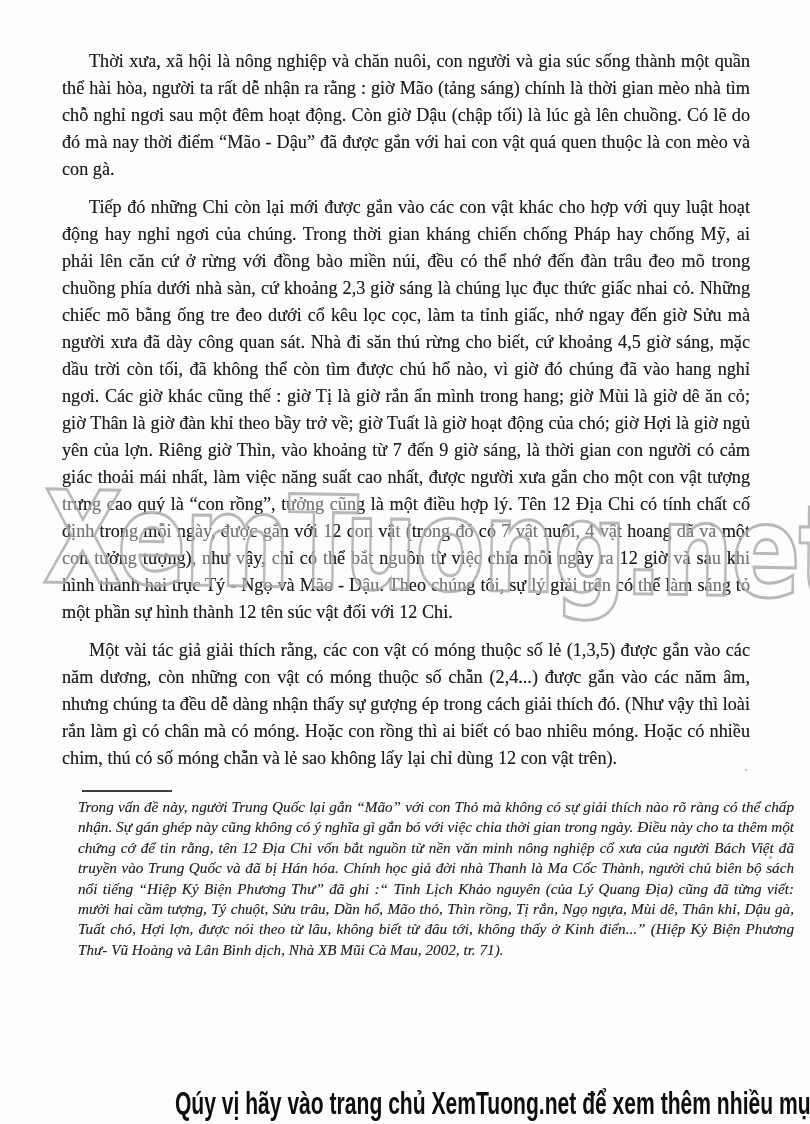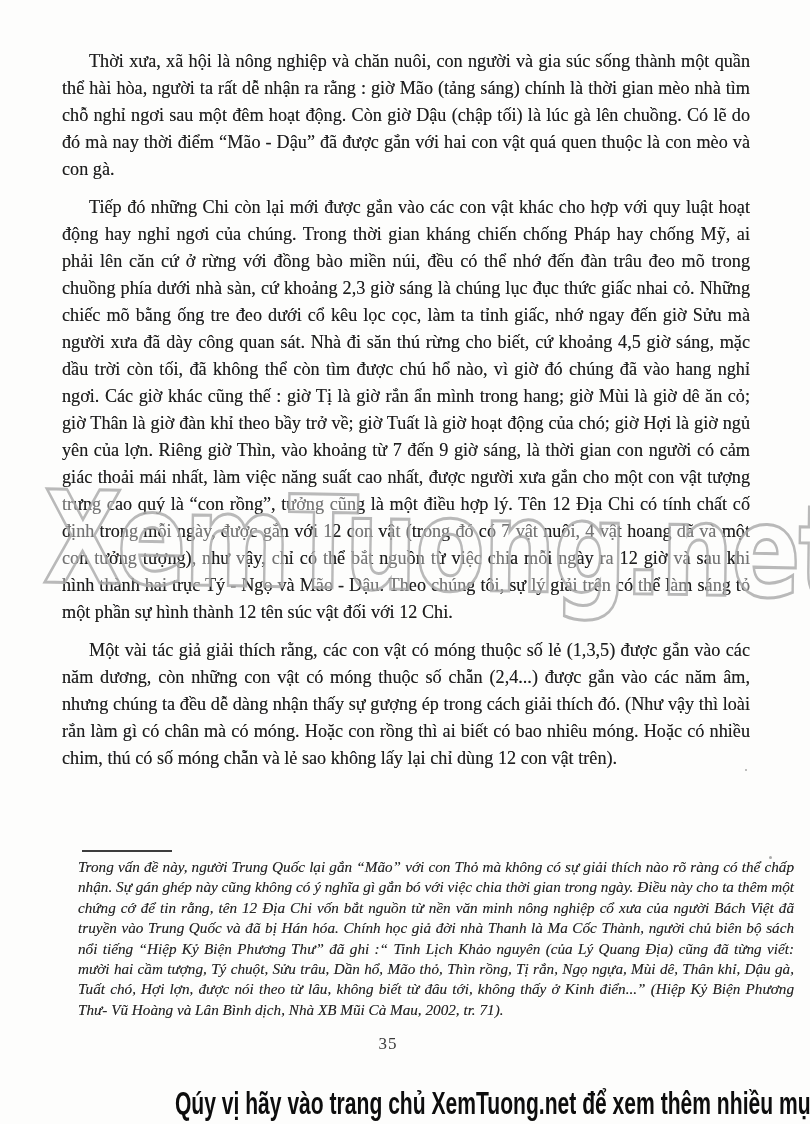--- a/index.html
+++ b/index.html
@@ -31,21 +31,21 @@
   }
   .body-text p {
     margin: 0 8px 11px 0;
     text-indent: 27px;
   }
 
   
   .footnote-block {
     position: absolute;
     left: 78px;
-    top: 850px;
+    top: 790px;
     width: 716px;
   }
   .footnote-rule {
     width: 90px;
     height: 0;
     border-top: 2px solid #3d3d3d;
     margin: 0 0 5px 4px;
   }
   .footnote-text {
     font-style: italic;
@@ -127,21 +127,20 @@
     <p>Thời xưa, xã hội là nông nghiệp và chăn nuôi, con người và gia súc sống thành một quần thể hài hòa, người ta rất dễ nhận ra rằng : giờ Mão (tảng sáng) chính là thời gian mèo nhà tìm chỗ nghỉ ngơi sau một đêm hoạt động. Còn giờ Dậu (chập tối) là lúc gà lên chuồng. Có lẽ do đó mà nay thời điểm “Mão - Dậu” đã được gắn với hai con vật quá quen thuộc là con mèo và con gà.</p>
     <p>Tiếp đó những Chi còn lại mới được gắn vào các con vật khác cho hợp với quy luật hoạt động hay nghỉ ngơi của chúng. Trong thời gian kháng chiến chống Pháp hay chống Mỹ, ai phải lên căn cứ ở rừng với đồng bào miền núi, đều có thể nhớ đến đàn trâu đeo mõ trong chuồng phía dưới nhà sàn, cứ khoảng 2,3 giờ sáng là chúng lục đục thức giấc nhai cỏ. Những chiếc mõ bằng ống tre đeo dưới cổ kêu lọc cọc, làm ta tỉnh giấc, nhớ ngay đến giờ Sửu mà người xưa đã dày công quan sát. Nhà đi săn thú rừng cho biết, cứ khoảng 4,5 giờ sáng, mặc dầu trời còn tối, đã không thể còn tìm được chú hổ nào, vì giờ đó chúng đã vào hang nghỉ ngơi. Các giờ khác cũng thế : giờ Tị là giờ rắn ẩn mình trong hang; giờ Mùi là giờ dê ăn cỏ; giờ Thân là giờ đàn khỉ theo bầy trở về; giờ Tuất là giờ hoạt động của chó; giờ Hợi là giờ ngủ yên của lợn. Riêng giờ Thìn, vào khoảng từ 7 đến 9 giờ sáng, là thời gian con người có cảm giác thoải mái nhất, làm việc năng suất cao nhất, được người xưa gắn cho một con vật tượng trưng cao quý là “con rồng”, tưởng cũng là một điều hợp lý. Tên 12 Địa Chi có tính chất cố định trong mỗi ngày, được gắn với 12 con vật (trong đó có 7 vật nuôi, 4 vật hoang dã và một con tưởng tượng), như vậy, chỉ có thể bắt nguồn từ việc chia mỗi ngày ra 12 giờ và sau khi hình thành hai trục Tý - Ngọ và Mão - Dậu. Theo chúng tôi, sự lý giải trên có thể làm sáng tỏ một phần sự hình thành 12 tên súc vật đối với 12 Chi.</p>
     <p>Một vài tác giả giải thích rằng, các con vật có móng  thuộc số lẻ (1,3,5) được gắn vào các năm dương, còn những con vật có móng thuộc số chẵn (2,4...) được gắn vào các năm âm, nhưng chúng ta đều dễ dàng nhận thấy sự gượng ép trong cách giải thích đó. (Như vậy thì loài rắn làm gì có chân mà có móng. Hoặc con rồng thì ai biết có bao nhiêu móng. Hoặc có nhiều chim, thú có số móng chẵn và lẻ sao không lấy lại chỉ dùng 12 con vật trên).</p>
   </div>
 
   <div class="footnote-block">
     <div class="footnote-rule"></div>
     <div class="footnote-text">Trong vấn đề này, người Trung Quốc lại gắn “Mão” với con Thỏ mà không có sự giải thích nào rõ ràng có thể chấp nhận. Sự gán ghép này cũng không có ý nghĩa gì gắn bó với việc chia thời gian trong ngày. Điều này cho ta thêm một chứng cớ để tin rằng, tên 12 Địa Chi vốn bắt nguồn từ nền văn minh nông nghiệp cổ xưa của người Bách Việt đã truyền vào Trung Quốc và đã  bị Hán hóa. Chính học giả đời nhà Thanh là Ma Cốc Thành, người chủ biên bộ sách nổi tiếng “Hiệp Kỷ Biện Phương Thư” đã ghi :“ Tinh Lịch Khảo nguyên (của Lý Quang Địa) cũng đã từng viết: mười hai cầm tượng, Tý chuột, Sửu trâu, Dần hổ, Mão thỏ, Thìn rồng, Tị rắn, Ngọ ngựa, Mùi dê, Thân khỉ, Dậu gà, Tuất chó, Hợi lợn, được nói theo từ lâu, không biết từ đâu tới, không thấy ở Kinh điển...” (Hiệp Kỷ Biện Phương Thư- Vũ Hoàng và Lân Bình dịch, Nhà XB Mũi Cà Mau, 2002, tr. 71).</div>
   </div>
 
-  <div class="page-number">35</div>
 
   <div class="footer-banner">
     <span class="condense">Qúy vị hãy vào trang chủ XemTuong.net để xem thêm nhiều mục hay khác</span>
   </div>
 
   <div class="speck" style="left:769px; top:856px; width:3px; height:3px;"></div>
   <div class="speck" style="left:745px; top:769px; width:2px; height:2px;"></div>
 </div>
 
 </body></html>

